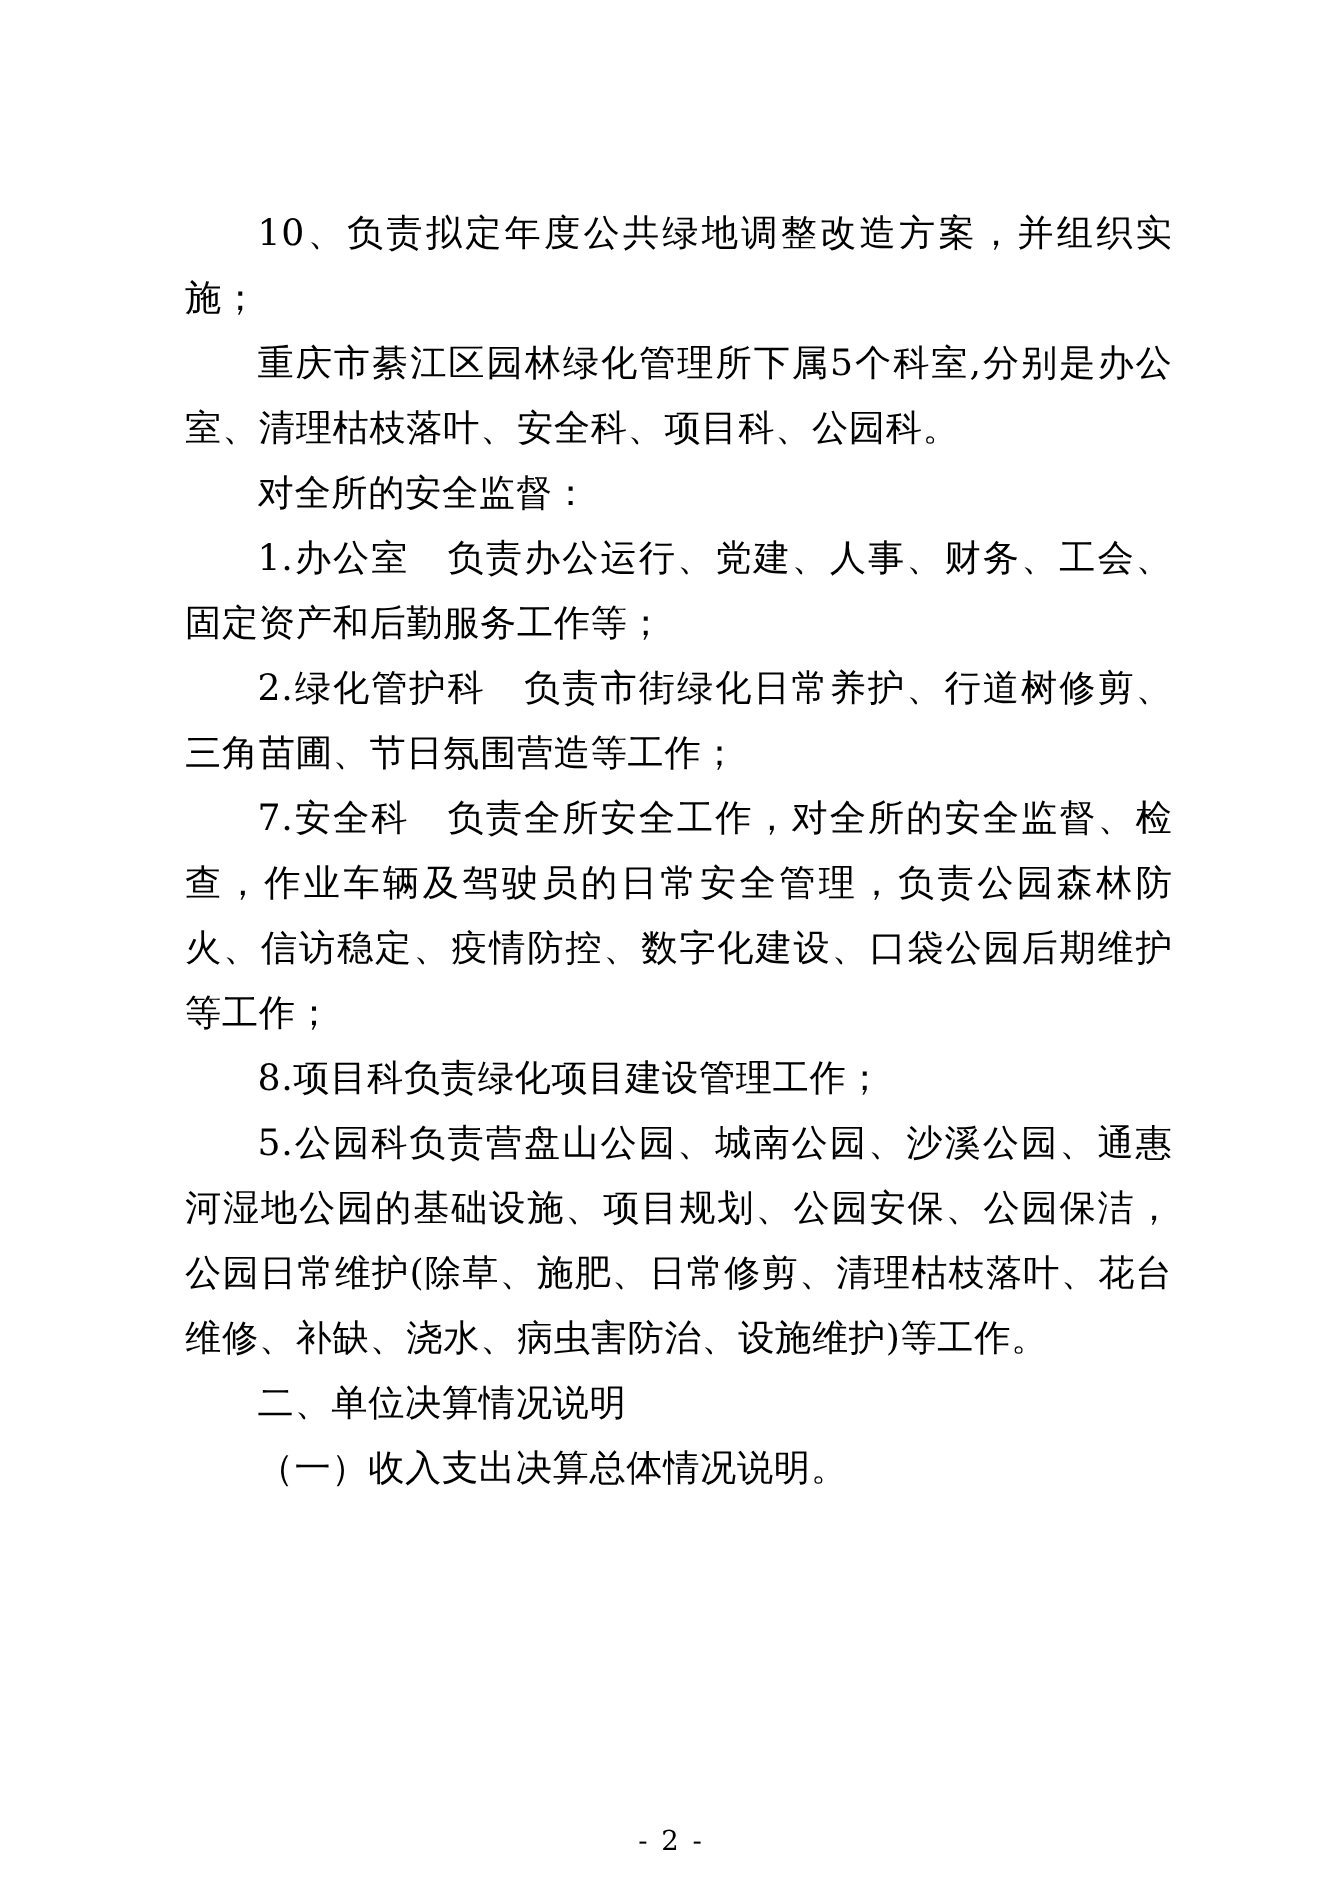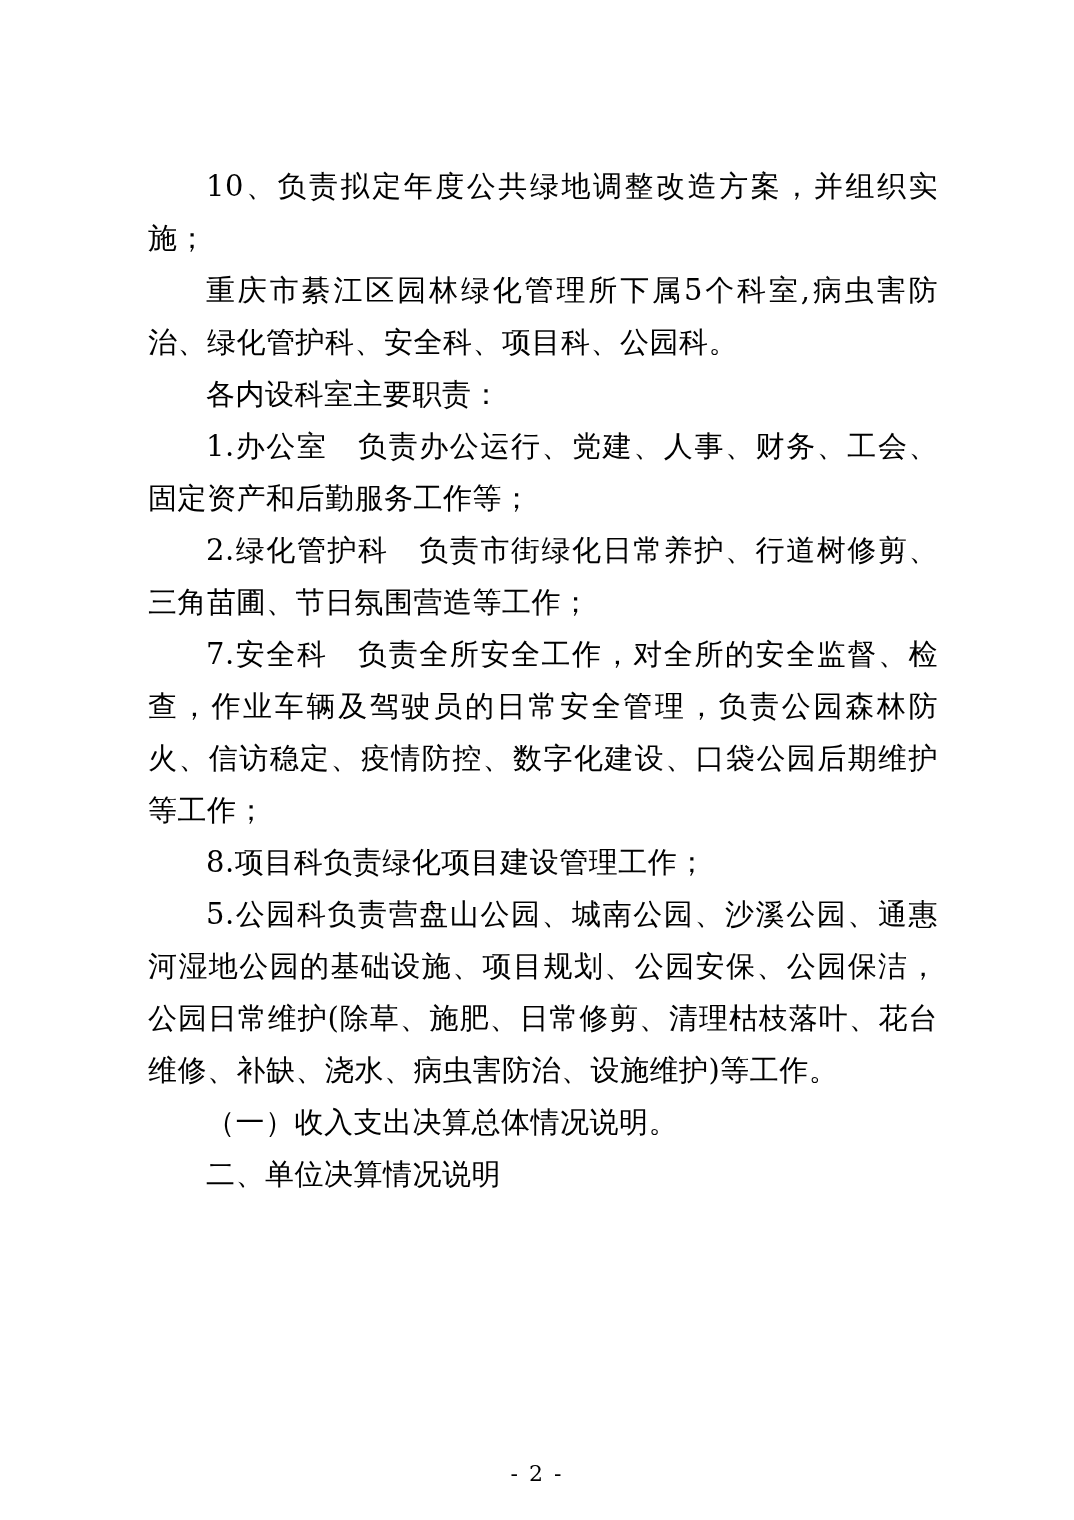--- a/index.html
+++ b/index.html
@@ -49,26 +49,26 @@
     letter-spacing: 2px;
   }
 </style>
 </head>
 <body>
 
 <div class="page">
   <div class="content">
 
     <p class="para indent">10、负责拟定年度公共绿地调整改造方案，并组织实施；</p>
-    <p class="para indent">重庆市綦江区园林绿化管理所下属5个科室,病虫害防治、绿化管护科、安全科、项目科、公园科。</p>
-    <p class="para indent">各内设科室主要职责：</p>
+    <p class="para indent">重庆市綦江区园林绿化管理所下属5个科室,分别是办公室、清理枯枝落叶、安全科、项目科、公园科。</p>
+    <p class="para indent">对全所的安全监督：</p>
     <p class="para indent">1.办公室　负责办公运行、党建、人事、财务、工会、固定资产和后勤服务工作等；</p>
     <p class="para indent">2.绿化管护科　负责市街绿化日常养护、行道树修剪、三角苗圃、节日氛围营造等工作；</p>
     <p class="para indent">7.安全科　负责全所安全工作，对全所的安全监督、检查，作业车辆及驾驶员的日常安全管理，负责公园森林防火、信访稳定、疫情防控、数字化建设、口袋公园后期维护等工作；</p>
     <p class="para indent">8.项目科负责绿化项目建设管理工作；</p>
     <p class="para indent">5.公园科负责营盘山公园、城南公园、沙溪公园、通惠河湿地公园的基础设施、项目规划、公园安保、公园保洁，公园日常维护(除草、施肥、日常修剪、清理枯枝落叶、花台维修、补缺、浇水、病虫害防治、设施维护)等工作。</p>
+    <p class="para indent">二、单位决算情况说明</p>
     <p class="para indent">（一）收入支出决算总体情况说明。</p>
-    <p class="para indent">二、单位决算情况说明</p>
 
   </div>
 
   <div class="footer">- 2 -</div>
 </div>
 
 </body></html>

